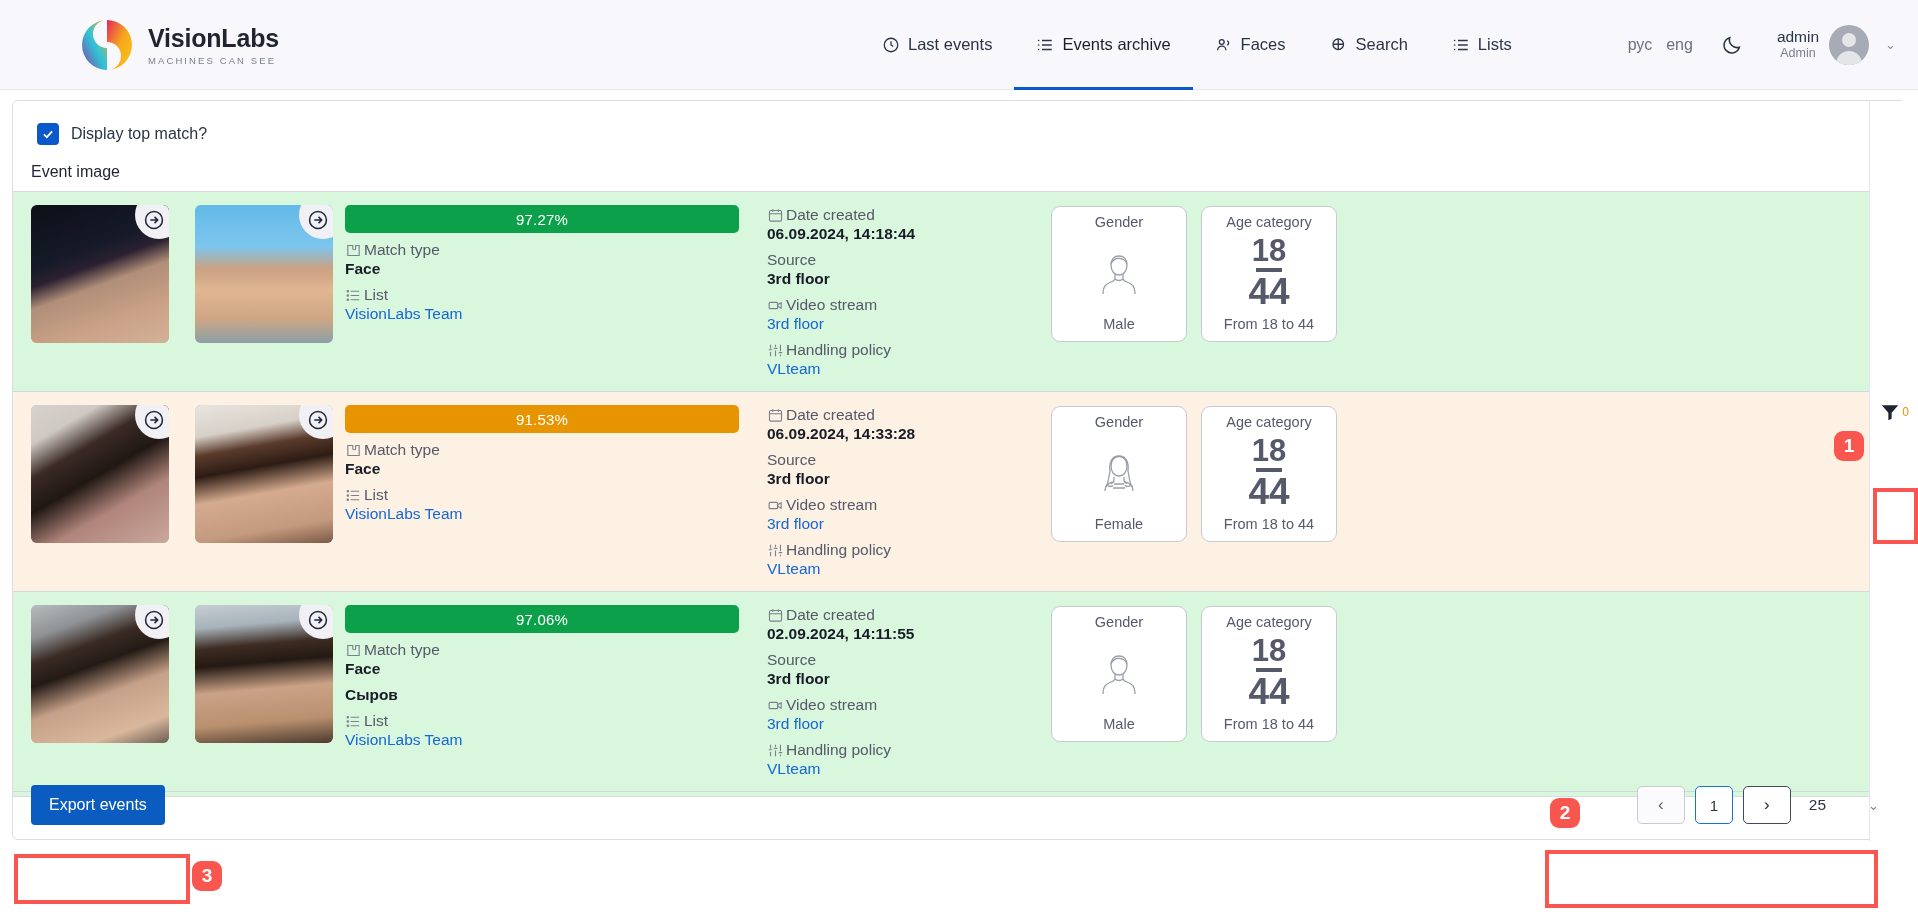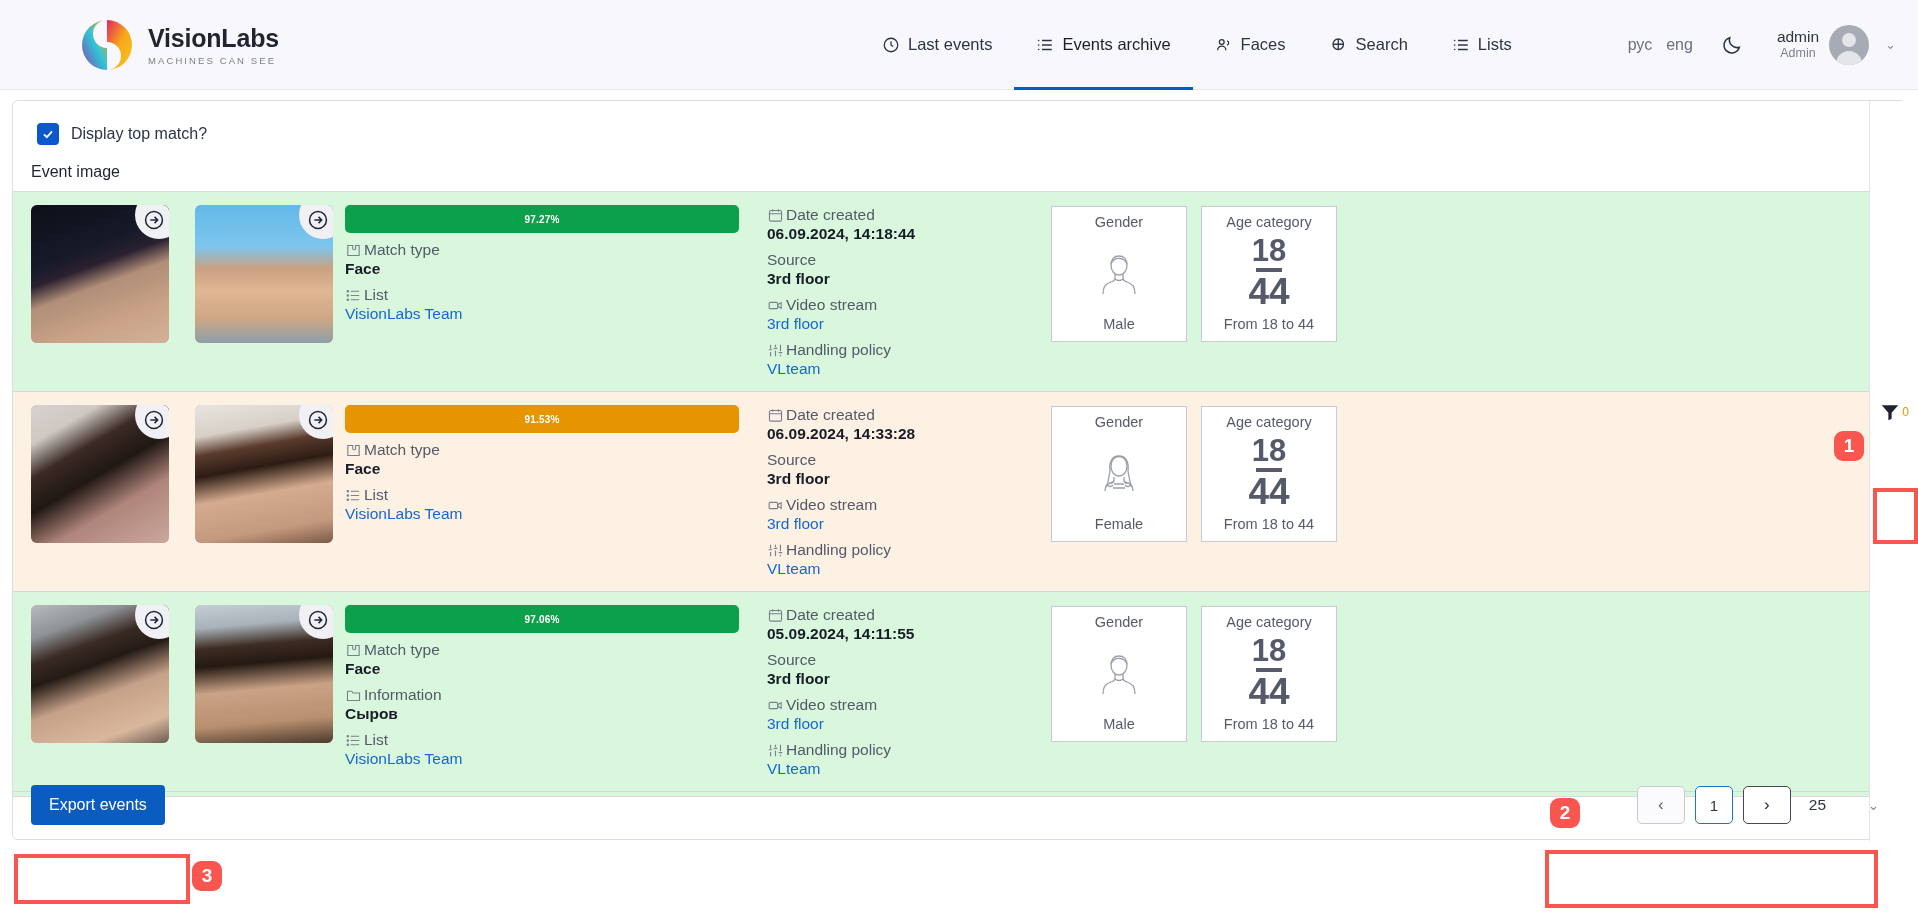--- a/index.html
+++ b/index.html
@@ -117,39 +117,39 @@
     position: absolute; right: -14px; top: -14px; width: 48px; height: 48px;
     border-radius: 50%; background: #f0f0f5; cursor: pointer;
   }
   .thumb .arrow-btn svg {
     position: absolute; left: 8px; bottom: 8px; width: 22px; height: 22px;
   }
 
   .cell-score { width: 430px; padding: 13px 22px 13px 14px; }
   .score-bar {
     height: 28px; border-radius: 5px; display: flex; align-items: center;
-    justify-content: center; color: #fff; font-size: 10px; font-weight: bold;
+    justify-content: center; color: #fff; font-size: 15px; font-weight: normal;
     letter-spacing: 0.2px;
   }
   .score-bar.g { background: #0ca04a; }
   .score-bar.o { background: #e69500; }
   .kv { margin-top: 8px; }
   .kv-label {
     display: flex; align-items: center; gap: 2px;
     font-size: 15.5px; color: #55596a;
   }
   .kv-label .ki { width: 17px; height: 17px; color: #7b8090; flex: none; }
   .kv-val { font-size: 15.5px; color: #171c28; font-weight: bold; margin-top: 1px; }
   .kv-val.link { color: #1666d4; font-weight: normal; cursor: pointer; }
 
   .cell-details { width: 280px; padding: 14px 0 13px 6px; }
   .cell-boxes { flex: 1; padding: 14px 10px 13px 10px; display: flex; gap: 14px; }
 
   .infobox {
-    width: 136px; height: 136px; border: 1px solid #c9c9d2; border-radius: 0;
+    width: 136px; height: 136px; border: 1px solid #c9c9d2; border-radius: 9px;
     background: #fff; display: flex; flex-direction: column; align-items: center;
     padding: 7px 4px 9px 4px; justify-content: space-between;
   }
   .ib-title { font-size: 14.5px; color: #55596a; }
   .ib-foot { font-size: 14.5px; color: #55596a; }
   .ib-mid { display: flex; align-items: center; justify-content: center; flex: 1; }
   .age-num {
     display: flex; flex-direction: column; align-items: center;
     font-weight: bold; color: #55596a; line-height: 0.92;
   }
@@ -626,28 +626,20 @@
               <span class="ki">
                 <svg viewBox="0 0 24 24" fill="none" stroke="currentColor" stroke-width="1.6">
                     <path d="M4 5h7v4a2 2 0 1 0 4 0V5h5v14H4z"></path>
                   </svg>
               </span>
               <span>Match type</span>
             </div>
             <div class="kv-val">Face</div>
           </div>
           <div class="kv">
-            <div class="kv-label">
-              <span class="ki">
-                <svg viewBox="0 0 24 24" fill="none" stroke="currentColor" stroke-width="1.6">
-                    <path d="M3.5 19V6h6l2 2.5h9V19z"></path>
-                  </svg>
-              </span>
-              <span>Information</span>
-            </div>
             <div class="kv-val">Сыров</div>
           </div>
           <div class="kv">
             <div class="kv-label">
               <span class="ki">
                 <svg viewBox="0 0 24 24" fill="none" stroke="currentColor" stroke-width="1.6">
                     <path d="M8 6h12M8 12h12M8 18h12"></path>
                     <circle cx="4" cy="6" r="1" fill="currentColor"></circle>
                     <circle cx="4" cy="12" r="1" fill="currentColor"></circle>
                     <circle cx="4" cy="18" r="1" fill="currentColor"></circle>
@@ -662,21 +654,21 @@
           <div class="kv" style="margin-top:0">
             <div class="kv-label">
               <span class="ki">
                 <svg viewBox="0 0 24 24" fill="none" stroke="currentColor" stroke-width="1.6">
                     <rect x="3.5" y="5" width="17" height="15" rx="2"></rect>
                     <path d="M3.5 9.5h17M8 3.2v3.4M16 3.2v3.4"></path>
                   </svg>
               </span>
               <span>Date created</span>
             </div>
-            <div class="kv-val">05.09.2024, 14:11:55</div>
+            <div class="kv-val">02.09.2024, 14:11:55</div>
           </div>
           <div class="kv">
             <div class="kv-label">
                 <span>Source</span>
               </div>
             <div class="kv-val">3rd floor</div>
           </div>
           <div class="kv">
             <div class="kv-label">
               <span class="ki">

